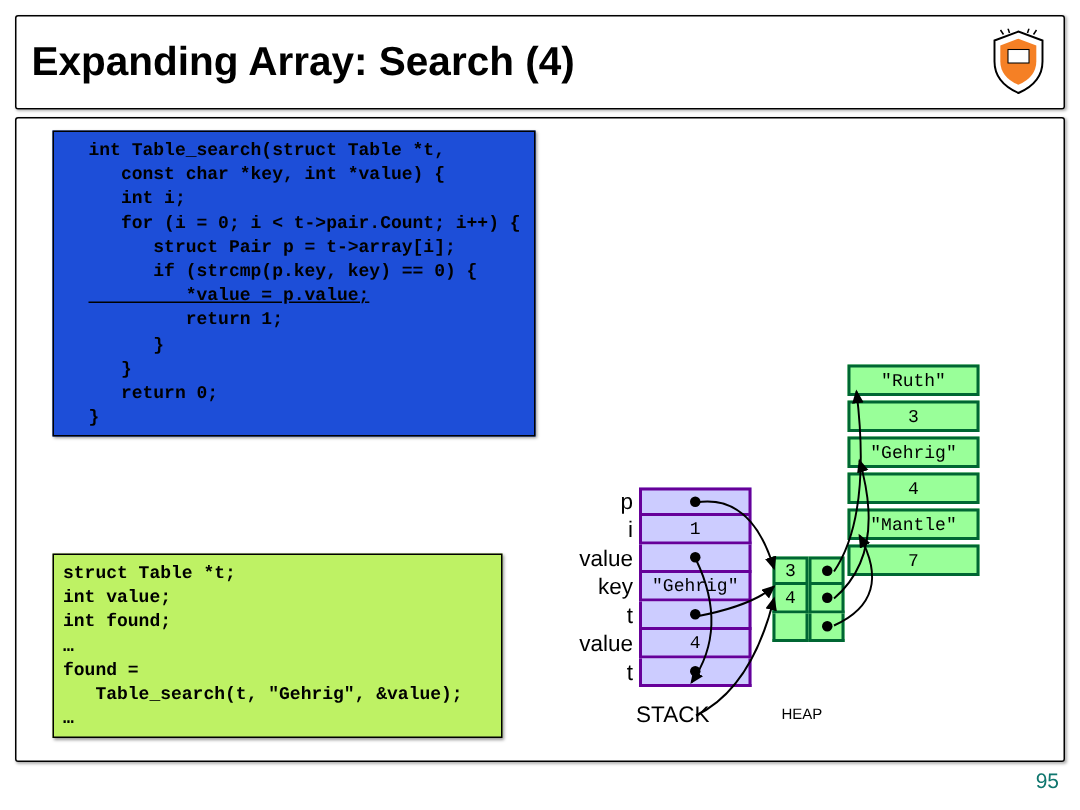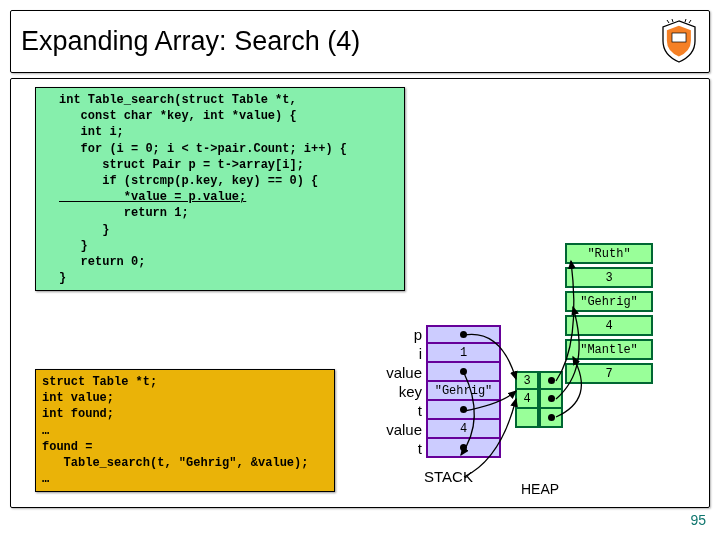--- a/index.html
+++ b/index.html
@@ -1,39 +1,39 @@
 <!DOCTYPE html>
 <html><head>
 <meta charset="utf-8">
 <style>
   * { box-sizing: border-box; margin: 0; padding: 0; }
   body { width: 720px; height: 540px; background: #fff; font-family: Arial, sans-serif; position: relative; }
   .slide { position: absolute; top: 10px; left: 10px; width: 700px; height: 520px; }
   .title-box { border: 1.5px solid #000; border-radius: 2px; padding: 8px 10px; display: flex; justify-content: space-between; align-items: center; box-shadow: 1px 1px 2px rgba(0,0,0,0.3); }
-  .title { font-size: 27px; font-weight: normal; }
+  .title { font-size: 27px; font-weight: bold; }
   .crest { width: 40px; height: 45px; }
   .content { position: relative; margin-top: 5px; border: 1.5px solid #000; border-radius: 2px; height: 430px; box-shadow: 1px 1px 2px rgba(0,0,0,0.3); }
   .codebox { position: absolute; border: 1.5px solid #000; box-shadow: 1px 1px 2px rgba(0,0,0,0.4); font-family: "Courier New", monospace; font-size: 12px; font-weight: bold; line-height: 1.35; padding: 4px 6px; white-space: pre; }
-  .code1 { top: 8px; left: 24px; width: 370px; background: #86efac; padding-left: 23px; }
-  .code2 { top: 290px; left: 24px; width: 300px; background: #eab308; }
+  .code1 { top: 8px; left: 24px; width: 322px; background: #1d4ed8; padding-left: 23px; }
+  .code2 { top: 290px; left: 24px; width: 300px; background: #bef264; }
   .hl { text-decoration: underline; }
   .stack-area { position: absolute; top: 246px; left: 330px; width: 160px; }
   .stack-row { display: flex; align-items: center; justify-content: flex-end; margin-bottom: 0; }
   .stack-label { font-size: 15px; text-align: right; margin-right: 4px; min-width: 50px; }
   .cell { width: 75px; height: 19px; border: 2px solid #660099; background: #ccccff; display: flex; align-items: center; justify-content: center; font-family: "Courier New", monospace; font-size: 12px; }
   .cell.bot { border-top: none; }
   .dot { width: 7px; height: 7px; background: #000; border-radius: 50%; }
   .stack-caption { text-align: center; font-size: 15px; margin-top: 10px; margin-left: 55px; }
   .heap-area { position: absolute; top: 164px; left: 554px; width: 105px; }
   .heap-cell { width: 88px; height: 21px; border: 2px solid #006633; background: #99ff99; display: flex; align-items: center; justify-content: center; font-family: "Courier New", monospace; font-size: 12px; margin-bottom: 3px; }
   .heap-table { position: absolute; top: 292px; left: 504px; }
   .heap-table .row { display: flex; }
   .htcell { width: 24px; height: 19px; border: 2px solid #006633; background: #99ff99; display: flex; align-items: center; justify-content: center; font-family: "Courier New", monospace; font-size: 12px; }
   .htcell.bot { border-top: none; }
-  .heap-caption { position: absolute; top: 402px; left: 510px; font-size: 14px; }
+  .heap-caption { position: absolute; top: 392px; left: 510px; font-size: 10px; }
   .page-num { position: absolute; bottom: 2px; right: 4px; font-size: 14px; color: #0f766e; }
   svg.arrows { position: absolute; top: 0; left: 0; pointer-events: none; }
 </style>
 </head>
 <body>
 
 <div class="slide">
   <div class="title-box">
     <div class="title">Expanding Array: Search (4)</div>
     <svg class="crest" viewBox="0 0 40 45">

